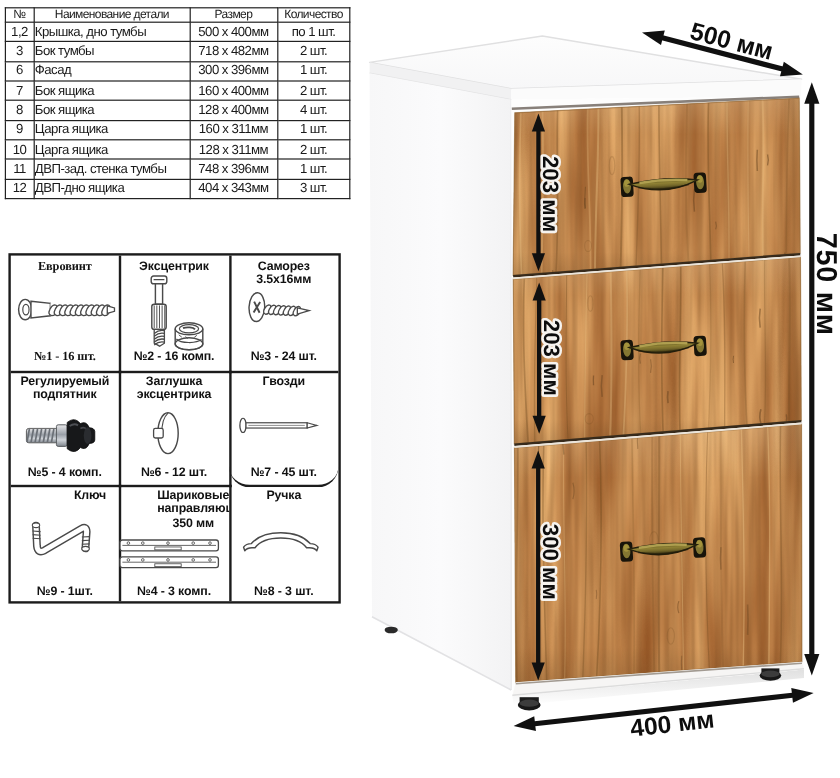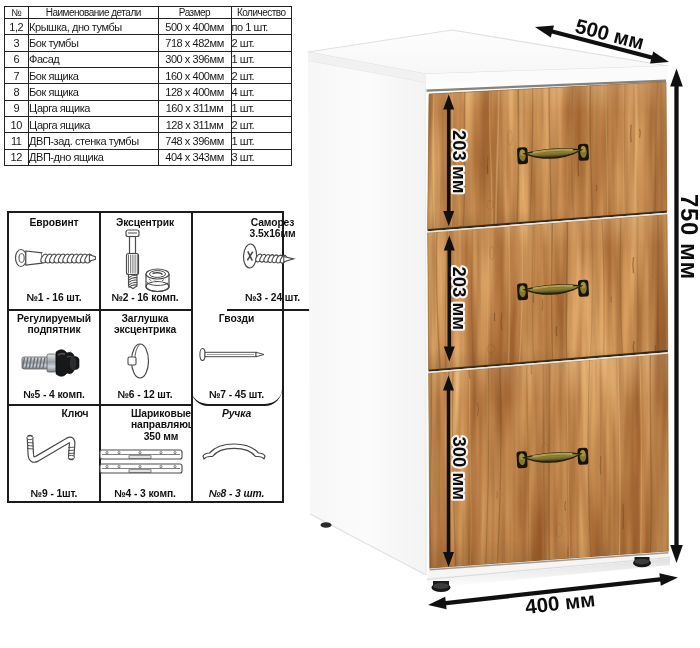--- a/index.html
+++ b/index.html
@@ -5,38 +5,38 @@
 #page{position:relative;width:700px;height:648px;overflow:hidden;background:#fff}
 table.parts{position:absolute;left:3.5px;top:5.5px;border-collapse:collapse;table-layout:fixed;width:288px}
 table.parts td{border:1.4px solid #222;font-size:11px;letter-spacing:-0.45px;color:#1a1a1a;white-space:nowrap;overflow:hidden;padding:0}
 table.parts tr{height:16.35px}
 table.parts tr.hd{height:12.4px}
 table.parts tr.hd td{font-size:10px;letter-spacing:-0.5px;text-align:center}
 td.c1{width:24.5px;text-align:center}
 td.c2{width:129.5px;padding-left:6px}
 td.c2h{width:129.5px}
 td.c3{width:73px;text-align:center}
-td.c4{width:60.5px;text-align:left}
+td.c4{width:60.5px;text-align:center}
 .hw{position:absolute;left:7px;top:211px;width:277px;height:292px;border:2px solid #1c1c1c}
 .cell{position:absolute;text-align:center;overflow:hidden;border-right:2px solid #1c1c1c;border-bottom:2px solid #1c1c1c}
 .ttl{font-weight:bold;font-size:10.3px;line-height:11.8px;margin-top:3.5px;color:#111;letter-spacing:-0.1px}
 .lbl{font-weight:bold;font-size:10.3px;color:#111;position:absolute;bottom:5px;left:0;right:0;letter-spacing:-0.1px}
 .ico{position:absolute;line-height:0}
 #cab{position:absolute;left:0;top:0}
 text.dim{font-weight:bold;fill:#0d0d0d;font-family:"Liberation Sans",sans-serif}
 text.dimw{font-weight:bold;fill:#0d0d0d;font-family:"Liberation Sans",sans-serif;stroke:#f6f3ef;stroke-width:4.2;paint-order:stroke;stroke-linejoin:round}
-.cell:nth-of-type(1){left:0px;top:0px;width:92px;height:98px;}
+.cell:nth-of-type(1){left:0px;top:0px;width:92px;height:98px;font-family:Liberation Serif, serif;}
 .cell:nth-of-type(2){left:90px;top:0px;width:94px;height:98px;}
-.cell:nth-of-type(3){left:182px;top:0px;width:91px;height:98px;border-right:none;margin-left:36px;}
+.cell:nth-of-type(3){left:182px;top:0px;width:91px;height:98px;border-right:none;}
 .cell:nth-of-type(4){left:0px;top:96px;width:92px;height:97px;}
 .cell:nth-of-type(5){left:90px;top:96px;width:94px;height:97px;}
 .cell:nth-of-type(6){left:182px;top:96px;width:91px;height:97px;border-right:none;border-radius:17px;}
 .cell:nth-of-type(7){left:0px;top:191px;width:92px;height:97px;border-bottom:none;padding-left:42px;}
 .cell:nth-of-type(8){left:90px;top:191px;width:94px;height:97px;border-bottom:none;padding-left:32px;}
-.cell:nth-of-type(9){left:182px;top:191px;width:91px;height:97px;border-right:none;border-bottom:none;font-style:italic;}
+.cell:nth-of-type(9){left:182px;top:191px;width:91px;height:97px;border-right:none;border-bottom:none;}
 .cell:nth-of-type(1) .lbl,.cell:nth-of-type(2) .lbl,.cell:nth-of-type(3) .lbl{bottom:6px}
 .cell:nth-of-type(4) .lbl,.cell:nth-of-type(5) .lbl,.cell:nth-of-type(6) .lbl{bottom:4px}
 .cell:nth-of-type(7) .lbl,.cell:nth-of-type(8) .lbl,.cell:nth-of-type(9) .lbl{bottom:2.5px}</style></head>
 <body>
 <div id="page">
 
 <table class="parts">
 <tbody>
         <tr class="hd">
           <td class="c1">№</td>

